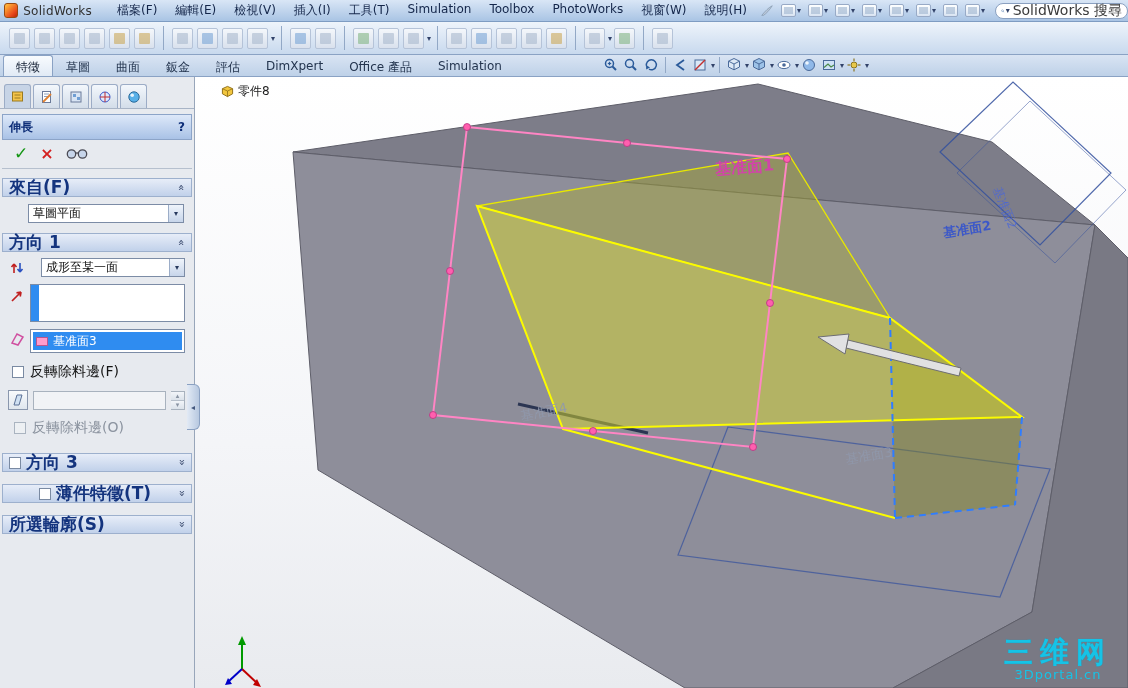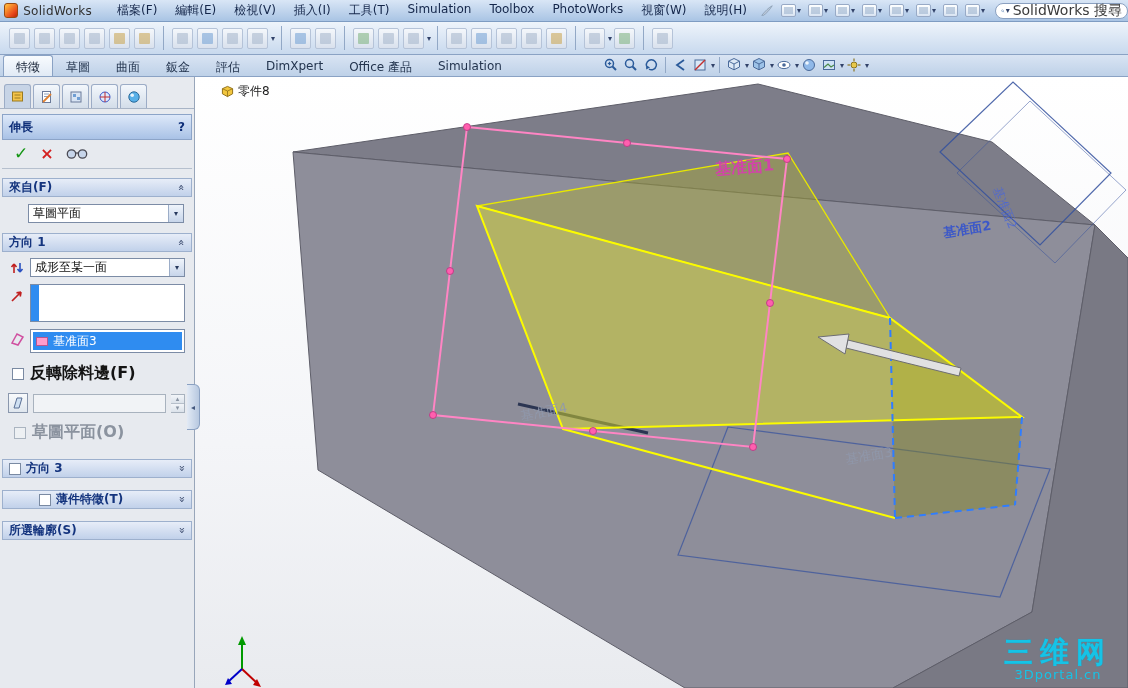--- a/index.html
+++ b/index.html
@@ -71,32 +71,32 @@
   .pm-title { margin:5px 2px 0; height:24px; background: linear-gradient(#dde8f9,#a9c2e6);
     border:1px solid #8ca4c8; display:flex; align-items:center; padding:12px 6px; }
   .pm-title .t { font-size:12px; font-weight:bold; color:#0e2e78; flex:1; }
   .pm-title .help { font-size:12px; font-weight:bold; color:#0e2e78; cursor:default; }
   .pm-actions { display:flex; align-items:center; gap:12px; padding:5px 0 6px 12px; margin:0 2px;
     border-bottom:1px solid #b6c0ce; }
   .ok { color:#149614; font-size:17px; font-weight:bold; line-height:1; }
   .cancel { color:#d42020; font-size:16px; font-weight:bold; line-height:1; }
   .sec-h { margin:9px 2px 0; height:19px; background: linear-gradient(#e7edf8,#c1d1ea);
     border:1px solid #9db0cd; display:flex; align-items:center; padding:0 6px; gap:5px; }
-  .sec-h .lbl { font-size:12px; font-weight:bold; color:#14347e; flex:1; white-space:nowrap; }
+  .sec-h .lbl { font-size:17px; font-weight:bold; color:#14347e; flex:1; white-space:nowrap; }
   .chev { font-size:11px; color:#36466a; display:inline-block; transform:rotate(90deg); line-height:1; }
   .chev.down { transform:rotate(-90deg); }
   .dd { height:19px; background:#fff; border:1px solid #7c8ca6; display:flex; align-items:center; }
   .dd .val { font-size:12px; color:#101010; padding-left:4px; flex:1; white-space:nowrap; overflow:hidden; }
   .dd .db { width:15px; height:100%; background: linear-gradient(#eff4fb,#c7d5ea);
     border-left:1px solid #9cadc8; display:flex; align-items:center; justify-content:center; }
   .dd .db span { font-size:8px; color:#273a5e; }
   .cb { width:12px; height:12px; border:1px solid #7a8aa2; background:#fff; flex:none; }
   .cb.dis { border-color:#aab4c0; background:#edf0f3; }
   .cbrow { display:flex; align-items:center; gap:6px; }
-  .cblbl { font-size:16px; color:#141414; white-space:nowrap;font-weight:bold; }
+  .cblbl { font-size:14px; color:#141414; white-space:nowrap; }
   .cblbl.dis { color:#8b939f; }
   .spincol { width:14px; border:1px solid #a8b2be; border-left:none; display:flex; flex-direction:column; }
   .spincol span { flex:1; display:flex; align-items:center; justify-content:center; font-size:7px;
     color:#8893a2; background:linear-gradient(#f2f5f9,#dbe2ea); }
   .spincol span:first-child { border-bottom:1px solid #b6bfca; }
 
   .splitter-handle { left:187px; top:384px; width:13px; height:46px;
     background: linear-gradient(90deg,#e2eaf5,#b7c8e0); border:1px solid #8ba1c2; border-left:none;
     border-radius:0 6px 6px 0; display:flex; align-items:center; justify-content:center; z-index:5; }
   .splitter-handle span { font-size:8px; color:#44587e; }
@@ -353,21 +353,21 @@
     <span class="val">草圖平面</span>
     <span class="db">
         <span>▾</span>
       </span>
   </div>
 
   <div class="sec-h">
     <span class="lbl">方向 1</span>
     <span class="chev">«</span>
   </div>
-  <div style="margin:6px 9px 0 9px;display:flex;gap:5px;align-items:center;">
+  <div style="margin:6px 9px 0 9px;display:flex;gap:16px;align-items:center;">
     <span style="display:flex;">
       <svg width="16" height="16" viewBox="0 0 16 16">
           <path d="M5 13 L5 4 M5 4 L2.5 7 M5 4 L7.5 7" fill="none" stroke="#c02020" stroke-width="1.6"></path>
           <path d="M11 3 L11 12 M11 12 L8.5 9 M11 12 L13.5 9" fill="none" stroke="#2a50c0" stroke-width="1.6"></path>
         </svg>
     </span>
     <div class="dd" style="flex:1;">
       <span class="val">成形至某一面</span>
       <span class="db">
           <span>▾</span>
@@ -408,21 +408,21 @@
         </svg>
     </span>
     <span style="flex:1;height:19px;background:#f1f3f6;border:1px solid #a8b2be;font-size:12px;color:#888;padding-left:4px;"></span>
     <span class="spincol" style="height:19px;">
       <span>▴</span>
       <span>▾</span>
     </span>
   </div>
   <div class="cbrow" style="margin:9px 9px 0 14px;">
     <span class="cb dis"></span>
-    <span class="cblbl dis">草圖平面(O)</span>
+    <span class="cblbl dis">反轉除料邊(O)</span>
   </div>
 
   <div class="sec-h" style="margin-top:16px;">
     <span class="cb"></span>
     <span class="lbl">方向 3</span>
     <span class="chev down">«</span>
   </div>
 
   <div class="sec-h" style="margin-top:12px;padding-left:36px;">
     <span class="cb"></span>

